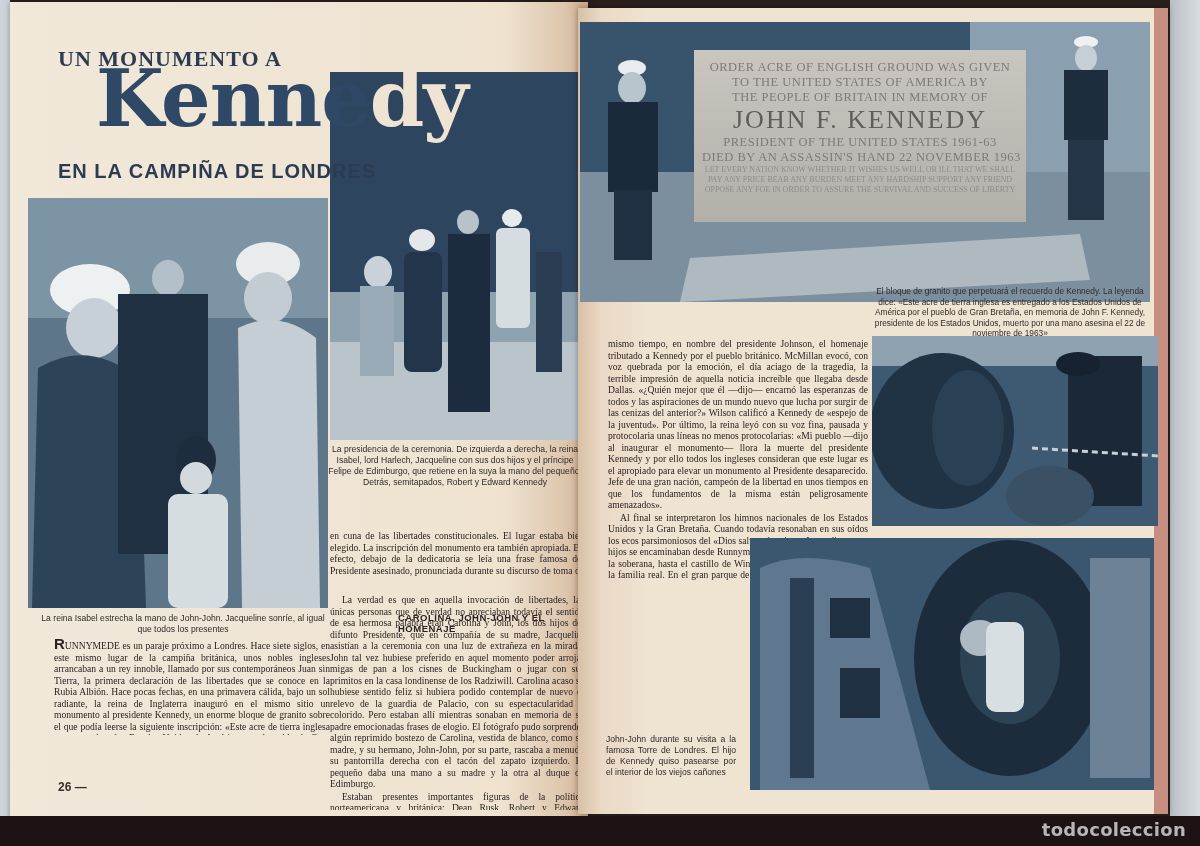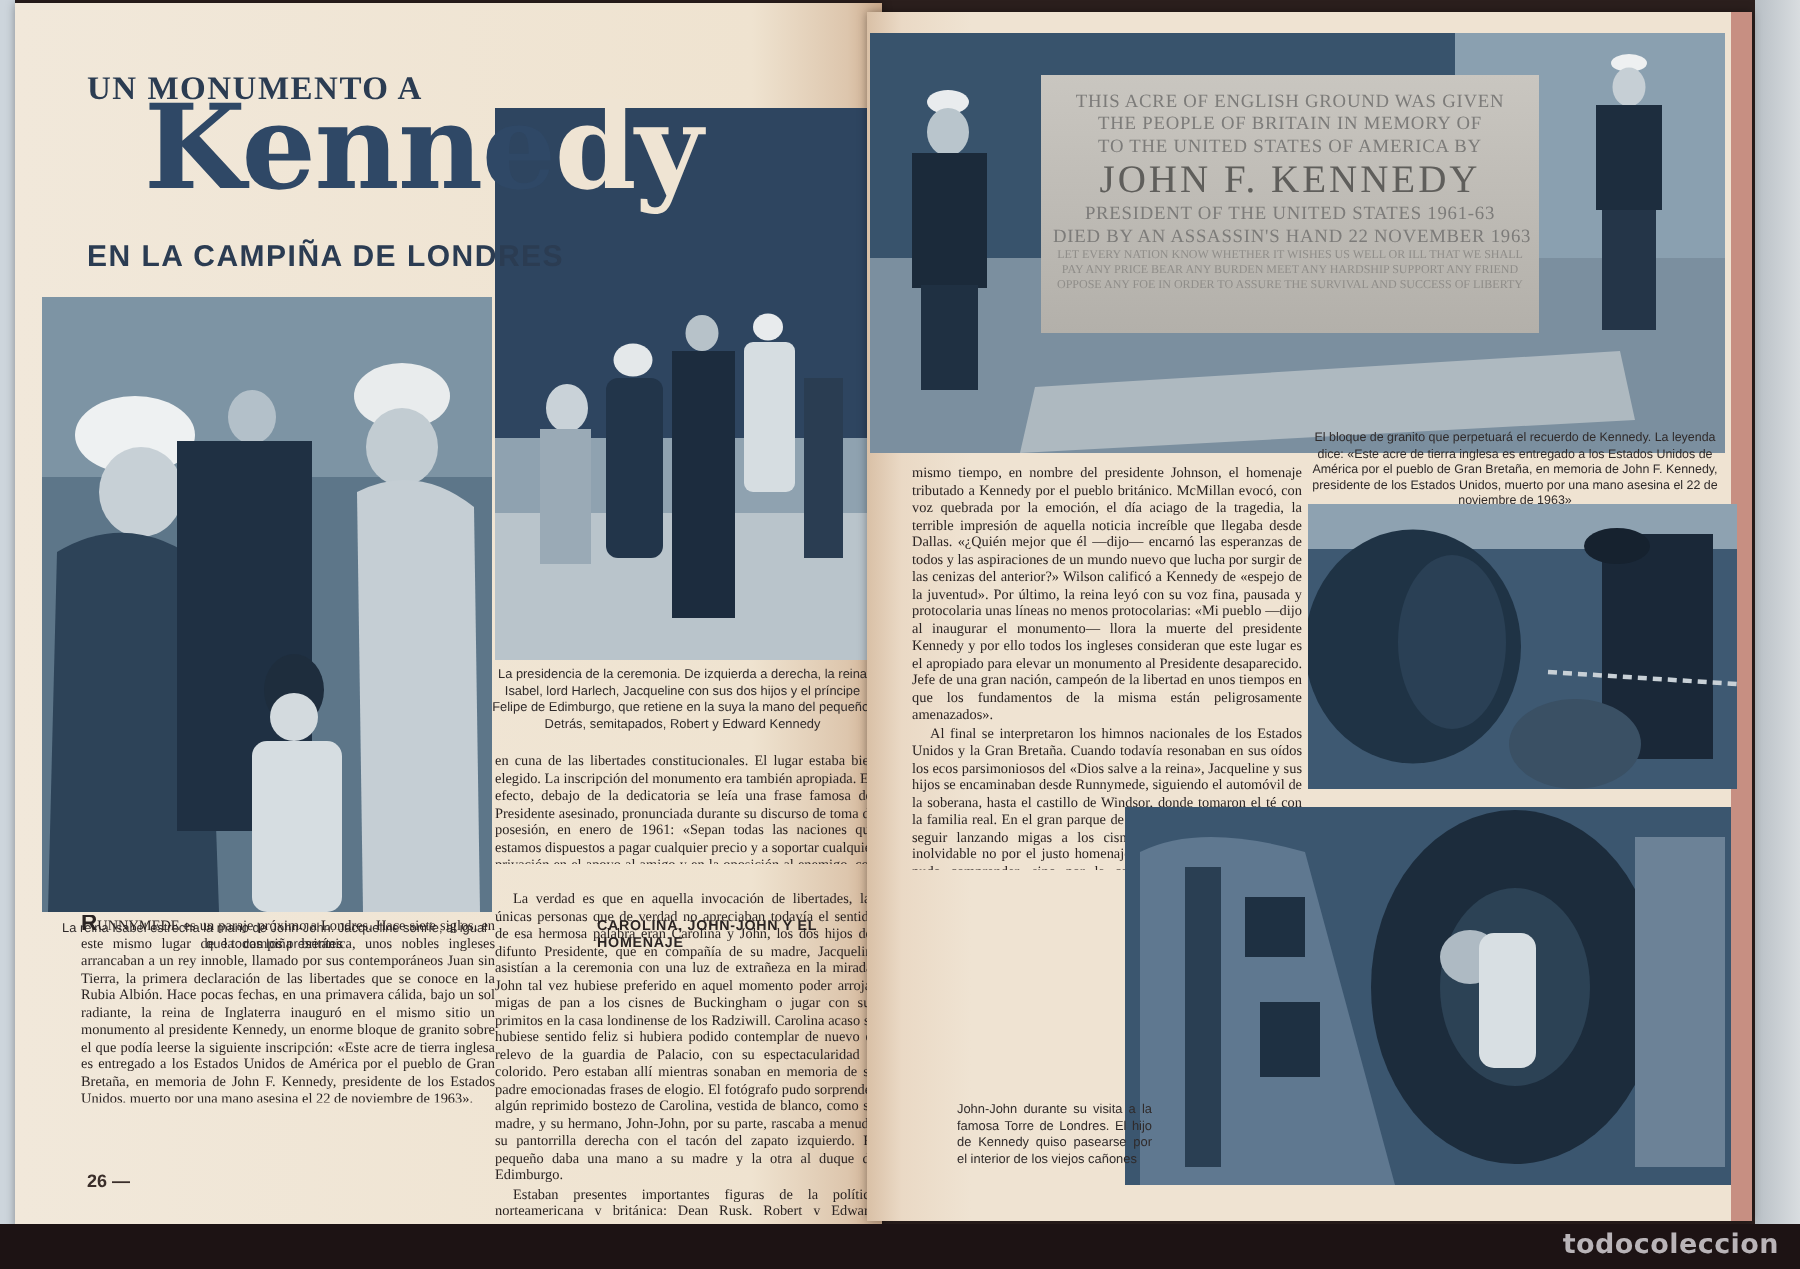--- a/index.html
+++ b/index.html
@@ -25,21 +25,21 @@
   .h-main { position: absolute; left: 38px; top: 58px; font-family: "DejaVu Serif", serif; font-weight: bold;
     font-size: 78px; color: #2f4866; letter-spacing: -1px; line-height: 1; margin-left: 48px; }
   .h-main .light { color: #efe4d3; }
   .h-sub { position: absolute; left: 48px; top: 158px; font-family: "Liberation Sans", sans-serif; font-weight: bold;
     font-size: 20px; color: #2b3c52; letter-spacing: 1px; }
 
   .caption { position: absolute; font-family: "Liberation Sans", sans-serif; font-size: 8.6px; line-height: 11px; color: #2f2a2a; text-align: center; }
   .body-text { position: absolute; font-family: "Liberation Serif", serif; font-size: 9.6px; line-height: 11.5px;
     color: #2a2322; text-align: justify; }
   .body-text p { text-indent: 12px; margin-bottom: 1px; }
-  .body-text p.first { text-indent: 0; }
+  .body-text p.first { text-indent: 0; margin-top: 28px; }
   .dropcap { font-family: "Liberation Sans", sans-serif; font-weight: bold; font-size: 15px; }
   .subhead { position: absolute; font-family: "Liberation Sans", sans-serif; font-weight: bold; font-size: 9.5px; color: #2a2322; letter-spacing: .5px; margin-top: 32px; }
   .page-num { position: absolute; left: 48px; top: 778px; font-family: "Liberation Sans", sans-serif; font-weight: bold; font-size: 12px; color: #3a2e2a; }
 
   .watermark { position: absolute; right: 14px; bottom: 6px; font-family: "DejaVu Sans", sans-serif; font-weight: bold;
     font-size: 18px; color: #b9b4b8; letter-spacing: .3px; }
 
   .stone { position: absolute; left: 118px; top: 48px; width: 332px; height: 172px; background: linear-gradient(180deg,#c9c6c0,#b3b0aa);
     padding: 10px 8px; font-family: "Liberation Serif", serif; color: #7c7b79; text-align: center; overflow: hidden; }
   .stone .l { font-size: 12.5px; line-height: 15px; letter-spacing: .5px; white-space: nowrap; }
@@ -127,23 +127,23 @@
       <ellipse cx="52" cy="66" rx="14" ry="16" fill="#b9c5cc"></ellipse>
       <rect x="28" y="80" width="50" height="90" fill="#1b2a3a"></rect>
       <rect x="34" y="168" width="38" height="70" fill="#1f3042"></rect>
       <ellipse cx="506" cy="20" rx="12" ry="6" fill="#eef0f1"></ellipse>
       <ellipse cx="506" cy="36" rx="11" ry="13" fill="#c6cfd5"></ellipse>
       <rect x="484" y="48" width="44" height="70" fill="#1d2d3e"></rect>
       <rect x="488" y="118" width="36" height="80" fill="#243548"></rect>
     </svg>
   </div>
   <div class="stone" style="left:116px; top:42px;">
-    <div class="l">THIS ACRE OF ENGLISH GROUND WAS GIVEN</div>
+    <div class="l">ORDER ACRE OF ENGLISH GROUND WAS GIVEN</div>
+    <div class="l">TO THE UNITED STATES OF AMERICA BY</div>
     <div class="l">THE PEOPLE OF BRITAIN IN MEMORY OF</div>
-    <div class="l">TO THE UNITED STATES OF AMERICA BY</div>
     <div class="l big">JOHN F. KENNEDY</div>
     <div class="l">PRESIDENT OF THE UNITED STATES 1961-63</div>
     <div class="l">DIED BY AN ASSASSIN'S HAND 22 NOVEMBER 1963</div>
     <div class="small">LET EVERY NATION KNOW WHETHER IT WISHES US WELL OR ILL THAT WE SHALL PAY ANY PRICE BEAR ANY BURDEN MEET ANY HARDSHIP SUPPORT ANY FRIEND OPPOSE ANY FOE IN ORDER TO ASSURE THE SURVIVAL AND SUCCESS OF LIBERTY</div>
   </div>
 
   <div class="caption" style="left:290px; top:278px; width:284px; font-size:8.3px; line-height:10.5px;">El bloque de granito que perpetuará el recuerdo de Kennedy. La leyenda dice: «Este acre de tierra inglesa es entregado a los Estados Unidos de América por el pueblo de Gran Bretaña, en memoria de John F. Kennedy, presidente de los Estados Unidos, muerto por una mano asesina el 22 de noviembre de 1963»</div>
 
   <div class="body-text" style="left:30px; top:302px; width:260px; height:270px; overflow:hidden;">
     <p class="first">mismo tiempo, en nombre del presidente Johnson, el homenaje tributado a Kennedy por el pueblo británico. McMillan evocó, con voz quebrada por la emoción, el día aciago de la tragedia, la terrible impresión de aquella noticia increíble que llegaba desde Dallas. «¿Quién mejor que él —dijo— encarnó las esperanzas de todos y las aspiraciones de un mundo nuevo que lucha por surgir de las cenizas del anterior?» Wilson calificó a Kennedy de «espejo de la juventud». Por último, la reina leyó con su voz fina, pausada y protocolaria unas líneas no menos protocolarias: «Mi pueblo —dijo al inaugurar el monumento— llora la muerte del presidente Kennedy y por ello todos los ingleses consideran que este lugar es el apropiado para elevar un monumento al Presidente desaparecido. Jefe de una gran nación, campeón de la libertad en unos tiempos en que los fundamentos de la misma están peligrosamente amenazados».</p>
@@ -171,17 +171,17 @@
       <rect x="80" y="60" width="40" height="40" fill="#1e3042"></rect>
       <rect x="90" y="130" width="40" height="50" fill="#1e3042"></rect>
       <ellipse cx="260" cy="120" rx="96" ry="118" fill="#1c2c3c"></ellipse>
       <ellipse cx="260" cy="120" rx="50" ry="66" fill="#2c4255"></ellipse>
       <ellipse cx="230" cy="100" rx="20" ry="18" fill="#aebac3"></ellipse>
       <rect x="236" y="84" width="38" height="90" rx="10" fill="#d8dfe3"></rect>
       <rect x="340" y="20" width="60" height="220" fill="#6c8297"></rect>
     </svg>
   </div>
 
-  <div class="caption" style="left:28px; top:726px; width:130px; text-align:justify;margin-left:32px;">John-John durante su visita a la famosa Torre de Londres. El hijo de Kennedy quiso pasearse por el interior de los viejos cañones</div>
+  <div class="caption" style="left:28px; top:726px; width:130px; text-align:justify;">John-John durante su visita a la famosa Torre de Londres. El hijo de Kennedy quiso pasearse por el interior de los viejos cañones</div>
 </div>
 
 <div class="bottom-bar"></div>
 <div class="watermark">todocoleccion</div>
 
 </body></html>

